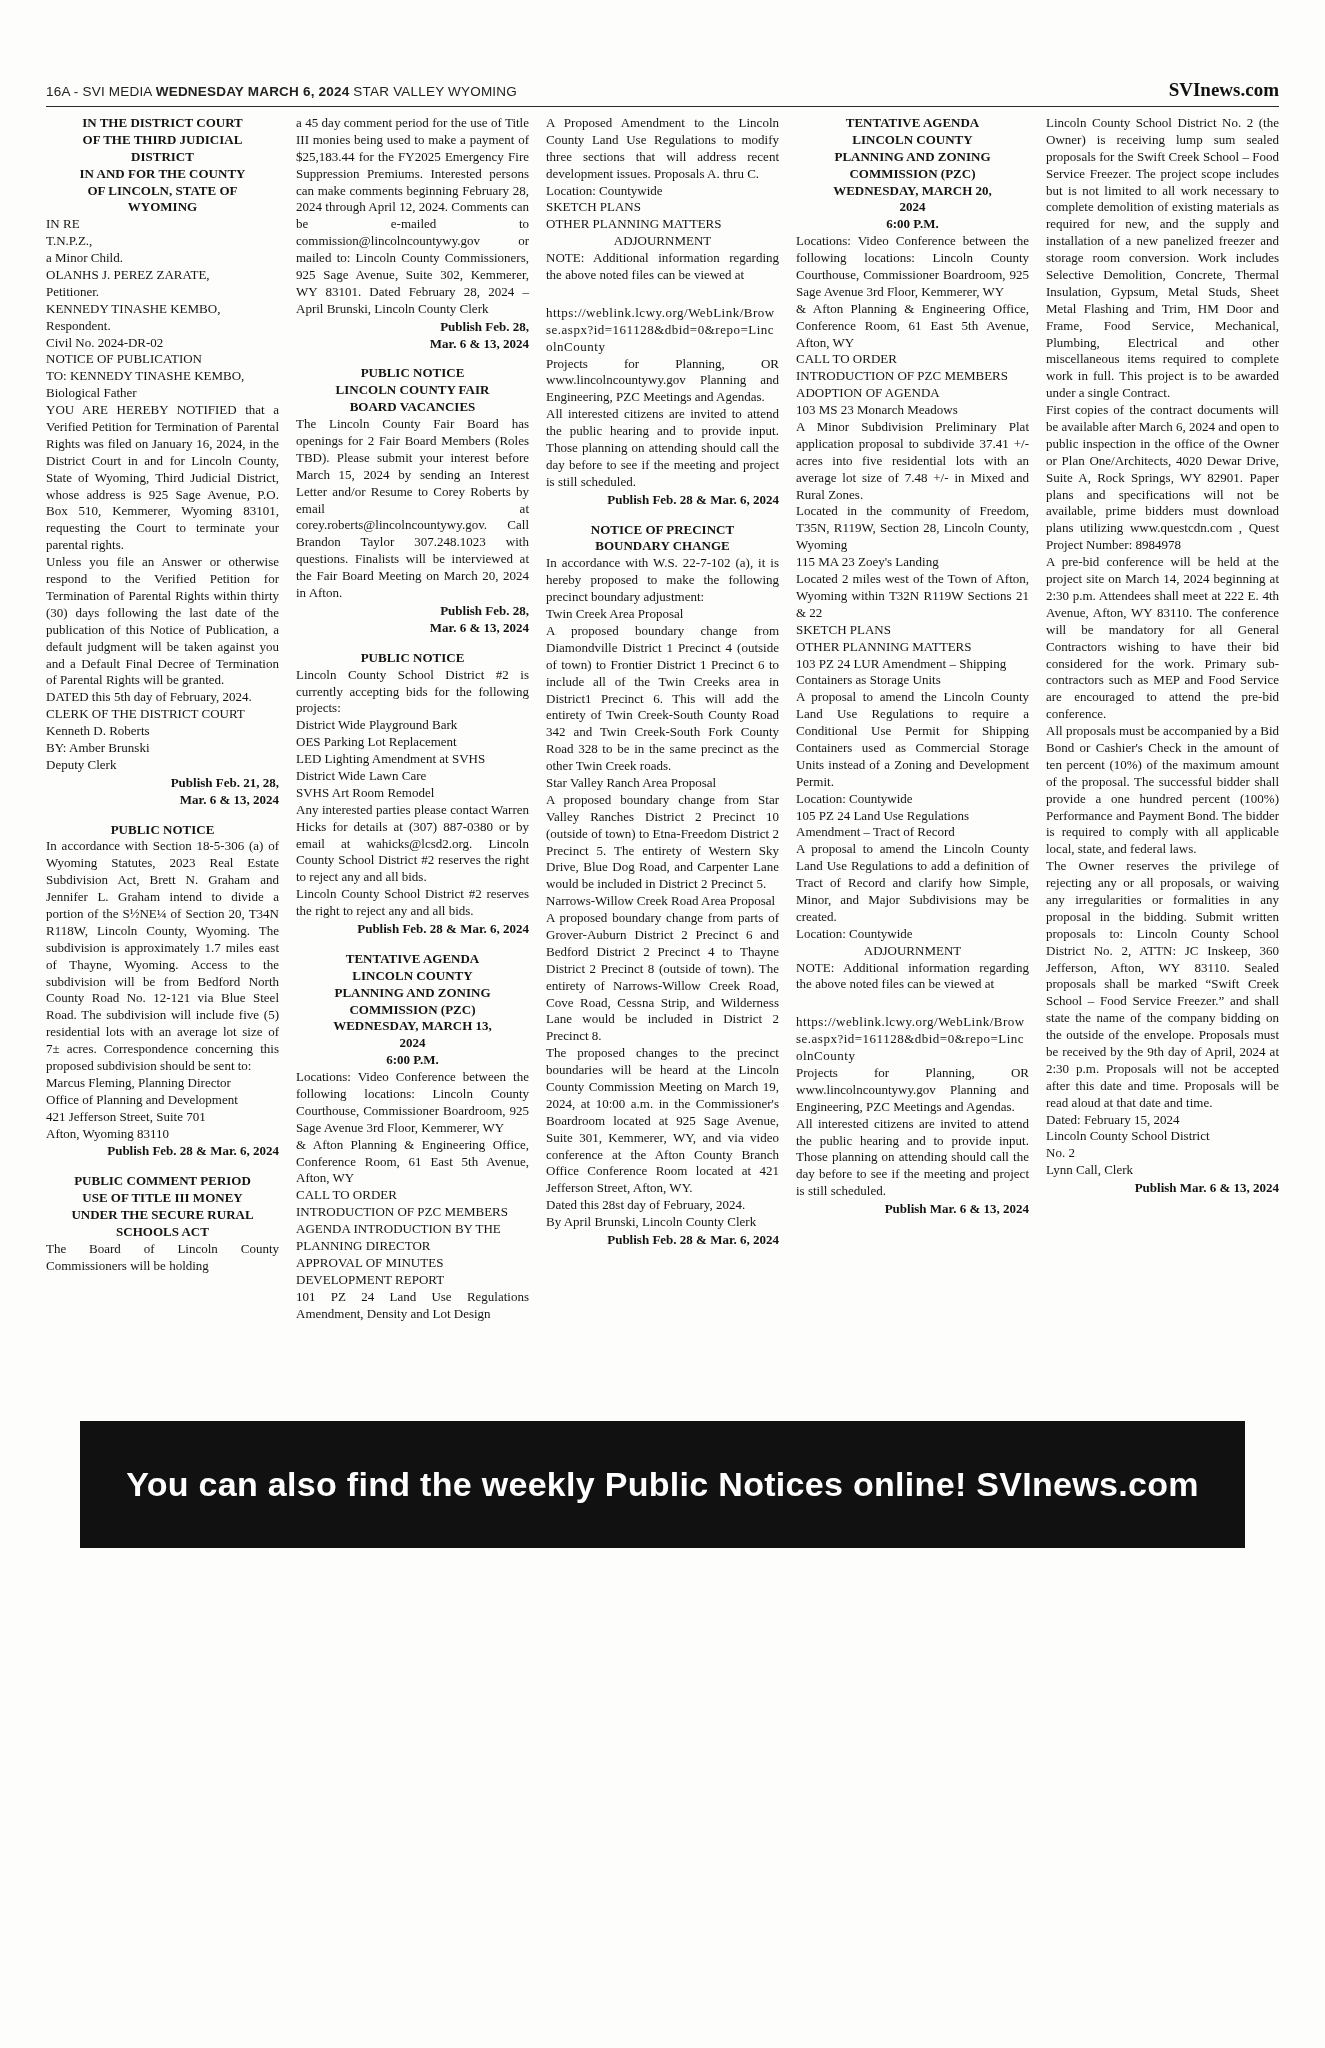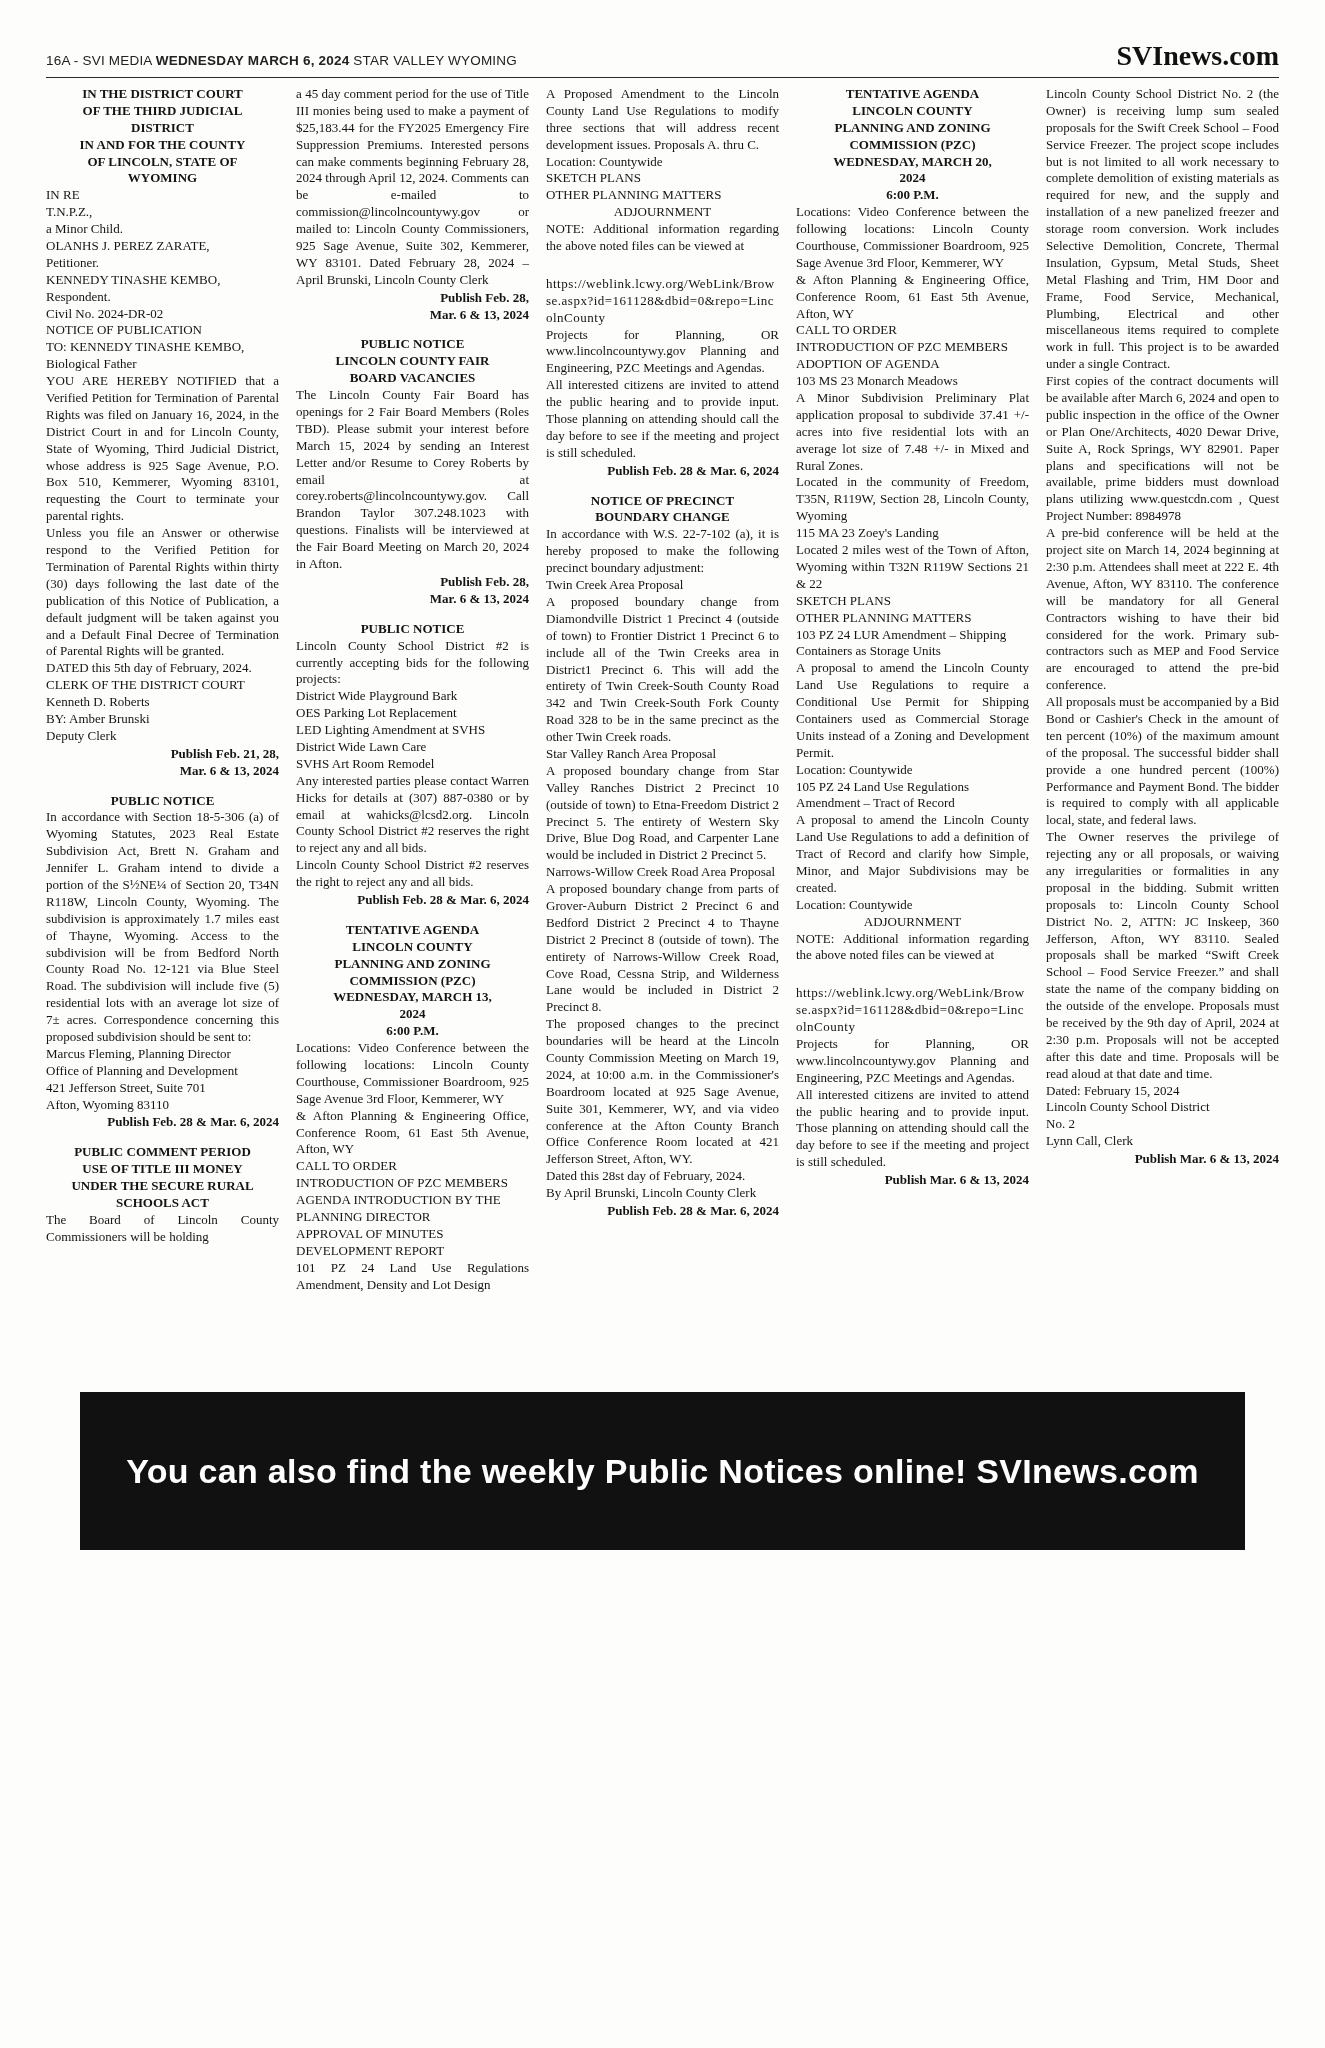--- a/index.html
+++ b/index.html
@@ -1,32 +1,32 @@
 <!DOCTYPE html>
 <html lang="en"><head>
 <meta charset="utf-8">
 <style>
   html,body{margin:0;padding:0;background:#f6f6f4;}
   body{width:1325px;height:2048px;font-family:"Liberation Serif",serif;color:#141414;background:#fdfdfb;}
   .page{width:1325px;height:2048px;box-sizing:border-box;padding:40px 46px 0;background:#fdfdfb;}
   .header{display:flex;justify-content:space-between;align-items:baseline;border-bottom:1.5px solid #2b2b2b;padding-bottom:5px;}
   .header-left{font-family:"Liberation Sans",sans-serif;font-size:13.5px;letter-spacing:.2px;color:#222;}
   .header-left .b{font-weight:bold;}
-  .header-right{font-family:"Liberation Serif",serif;font-weight:bold;font-size:28px;color:#111;}
+  .header-right{font-family:"Liberation Serif",serif;font-weight:bold;font-size:19px;color:#111;margin-top:39px;}
   .columns{display:flex;gap:17px;height:1292px;overflow:hidden;margin-top:8px;}
   .col{flex:1 1 0;min-width:0;font-size:13px;line-height:1.3;text-align:left;}
   .blk{margin:0;}
   .heading{font-weight:bold;text-align:center;}
   .heading:not(:first-child){margin-top:13px;}
   .para{text-align:justify;hyphens:auto;-webkit-hyphens:auto;}
   .url{text-align:justify;word-break:break-all;letter-spacing:.5px;margin-top:21px;}
   .lines{text-align:left;}
   .publish{font-weight:bold;text-align:right;margin:1px 0 10px;}
   .center{text-align:center;}
-  .banner{margin:14px 34px 0;height:158px;background:#111;display:flex;align-items:center;justify-content:center;}
+  .banner{margin:14px 34px 0;height:127px;background:#111;display:flex;align-items:center;justify-content:center;}
   .banner span{color:#fff;font-family:"Liberation Sans",sans-serif;font-weight:bold;font-size:34px;letter-spacing:.3px;}
 </style>
 </head>
 <body>
 
 <div class="page">
 
   <div class="header">
     <div class="header-left"><span>16A - SVI MEDIA </span><span class="b">WEDNESDAY MARCH 6, 2024</span><span> STAR VALLEY WYOMING</span></div>
     <div class="header-right">SVInews.com</div>

